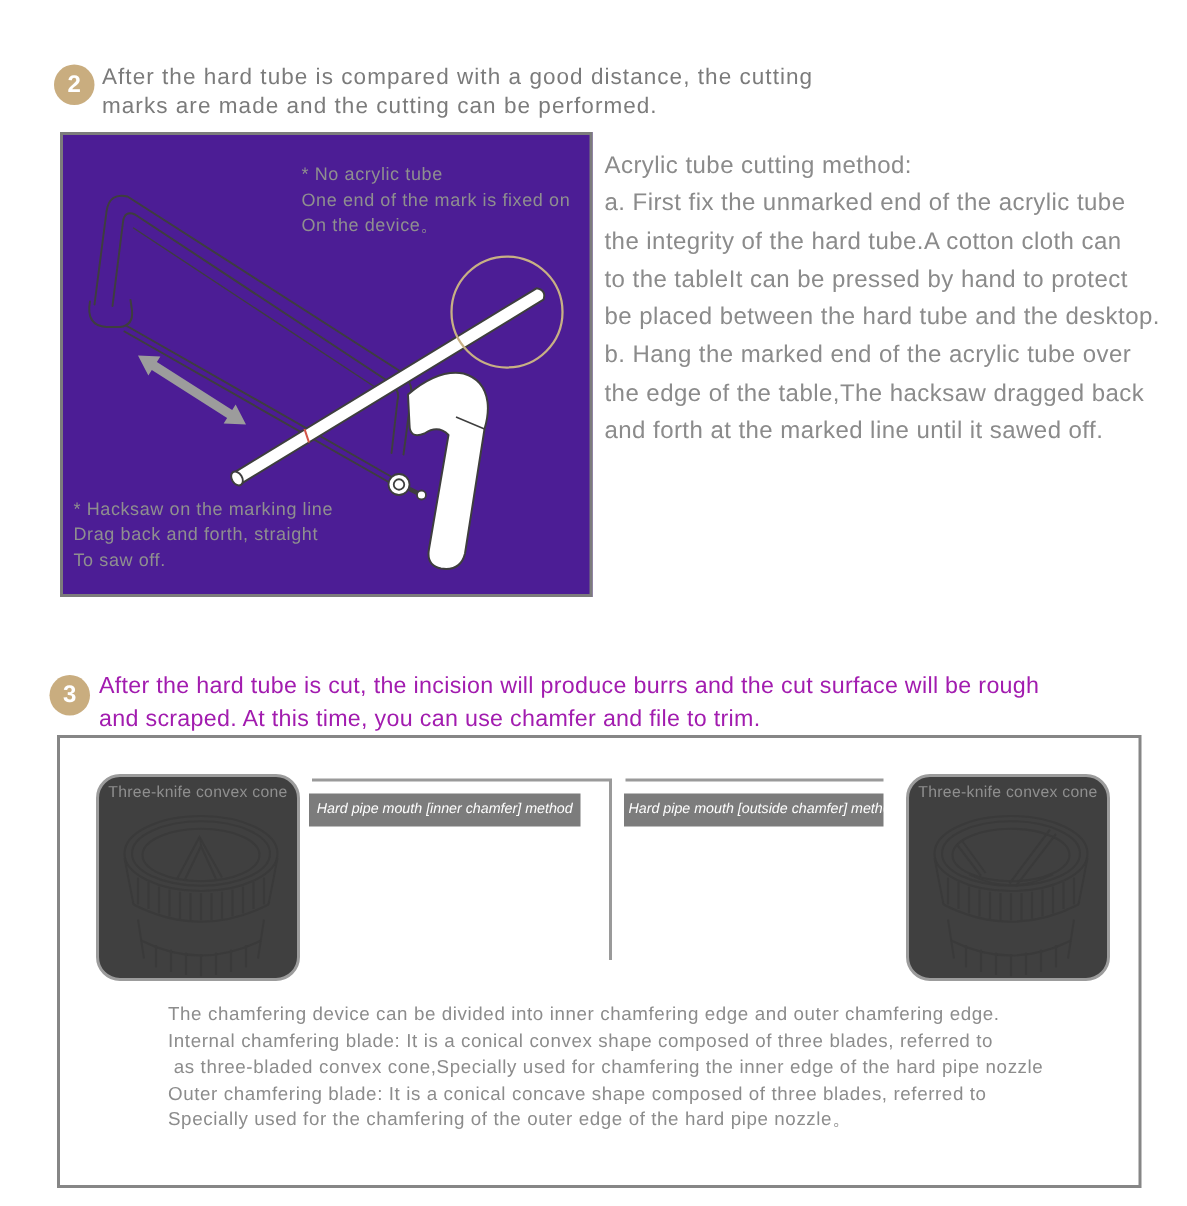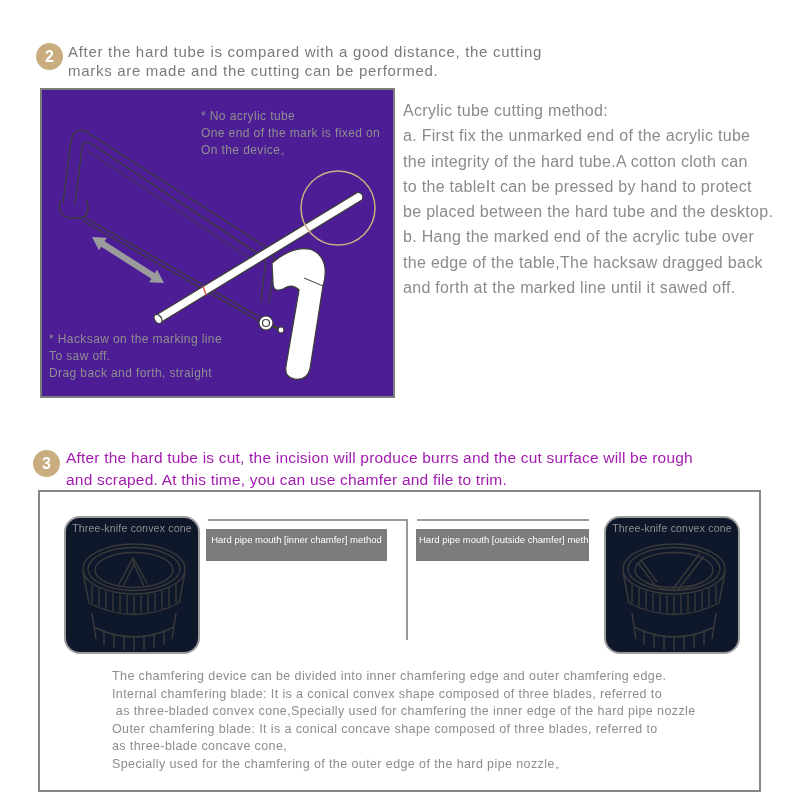--- a/index.html
+++ b/index.html
@@ -24,36 +24,36 @@
   .note { position:absolute; font-size:12px; line-height:17px; color:#8f8f8f; letter-spacing:0.4px; }
   .note-top { left:159px; top:18px; }
   .note-bottom { left:7px; top:241px; }
   .method-block { position:absolute; left:403px; top:98px; width:388px; font-size:16px; line-height:25.3px; color:#8b8b8b; letter-spacing:0.3px; }
   .panel3 {
     position:absolute; left:38px; top:490px; width:723px; height:302px;
     border:2px solid #868686; background:#ffffff;
   }
   .tool-frame {
     position:absolute; top:24px; width:136px; height:138px;
-    border:2.5px solid #9c9c9c; border-radius:16px; background:#0f172a; overflow:hidden;
+    border:2.5px solid #9c9c9c; border-radius:16px; background:#404040; overflow:hidden;
   }
   .tool-frame.left { left:24px; }
   .tool-frame.right { left:564px; }
   .tool-label {
     position:absolute; top:4px; left:0; right:0; text-align:center;
     font-size:10.5px; color:#8f8f8f; letter-spacing:0.2px;
   }
   .tool-frame svg { position:absolute; left:6px; top:15px; }
   .hline { position:absolute; top:27px; height:2px; background:#9a9a9a; }
   .hline-left { left:168px; width:198px; }
   .hline-right { left:377px; width:172px; }
   .vline { position:absolute; left:366px; top:27px; width:2px; height:121px; background:#9a9a9a; }
   .chamfer-btn {
-    position:absolute; top:37px; height:32px; background:#7c7c7c; color:#ffffff;
-    font-size:9.5px; line-height:22px; white-space:nowrap; overflow:hidden; padding:0 3px;
+    position:absolute; top:37px; height:22px; background:#7c7c7c; color:#ffffff;
+    font-size:9.5px; line-height:22px; white-space:nowrap; overflow:hidden; padding:0 3px;font-style:italic;
   }
   .btn-inner { left:166px; width:181px; text-align:center; }
   .btn-outer { left:376px; width:173px; text-align:left; }
   .panel-desc { position:absolute; left:72px; top:176px; font-size:12.5px; line-height:17.6px; color:#8c8c8c; letter-spacing:0.4px; }
   .panel-desc div { white-space:pre; }
 </style>
 </head>
 <body>
 
 <div class="page">
@@ -101,22 +101,22 @@
 
       <circle cx="296" cy="118" r="37" stroke="#c8b084" stroke-width="1.5" fill="none"></circle>
     </svg>
     <div class="note note-top">
       <div>* No acrylic tube</div>
       <div>One end of the mark is fixed on</div>
       <div>On the device。</div>
     </div>
     <div class="note note-bottom">
       <div>* Hacksaw on the marking line</div>
+      <div>Drag back and forth, straight</div>
       <div>To saw off.</div>
-      <div>Drag back and forth, straight</div>
     </div>
   </div>
 
   <div class="method-block">
     <div>Acrylic tube cutting method:</div>
     <div>a. First fix the unmarked end of the acrylic tube</div>
     <div>the integrity of the hard tube.A cotton cloth can</div>
     <div>to the tableIt can be pressed by hand to protect</div>
     <div>be placed between the hard tube and the desktop.</div>
     <div>b. Hang the marked end of the acrylic tube over</div>
@@ -225,18 +225,17 @@
           <path d="M 34,50 Q 62,64 90,50" stroke-width="1"></path>
         </g>
       </svg>
     </div>
 
     <div class="panel-desc">
       <div>The chamfering device can be divided into inner chamfering edge and outer chamfering edge.</div>
       <div>Internal chamfering blade: It is a conical convex shape composed of three blades, referred to</div>
       <div> as three-bladed convex cone,Specially used for chamfering the inner edge of the hard pipe nozzle</div>
       <div>Outer chamfering blade: It is a conical concave shape composed of three blades, referred to</div>
-      <div>as three-blade concave cone,</div>
       <div>Specially used for the chamfering of the outer edge of the hard pipe nozzle。</div>
     </div>
   </div>
 
 </div>
 
 </body></html>

